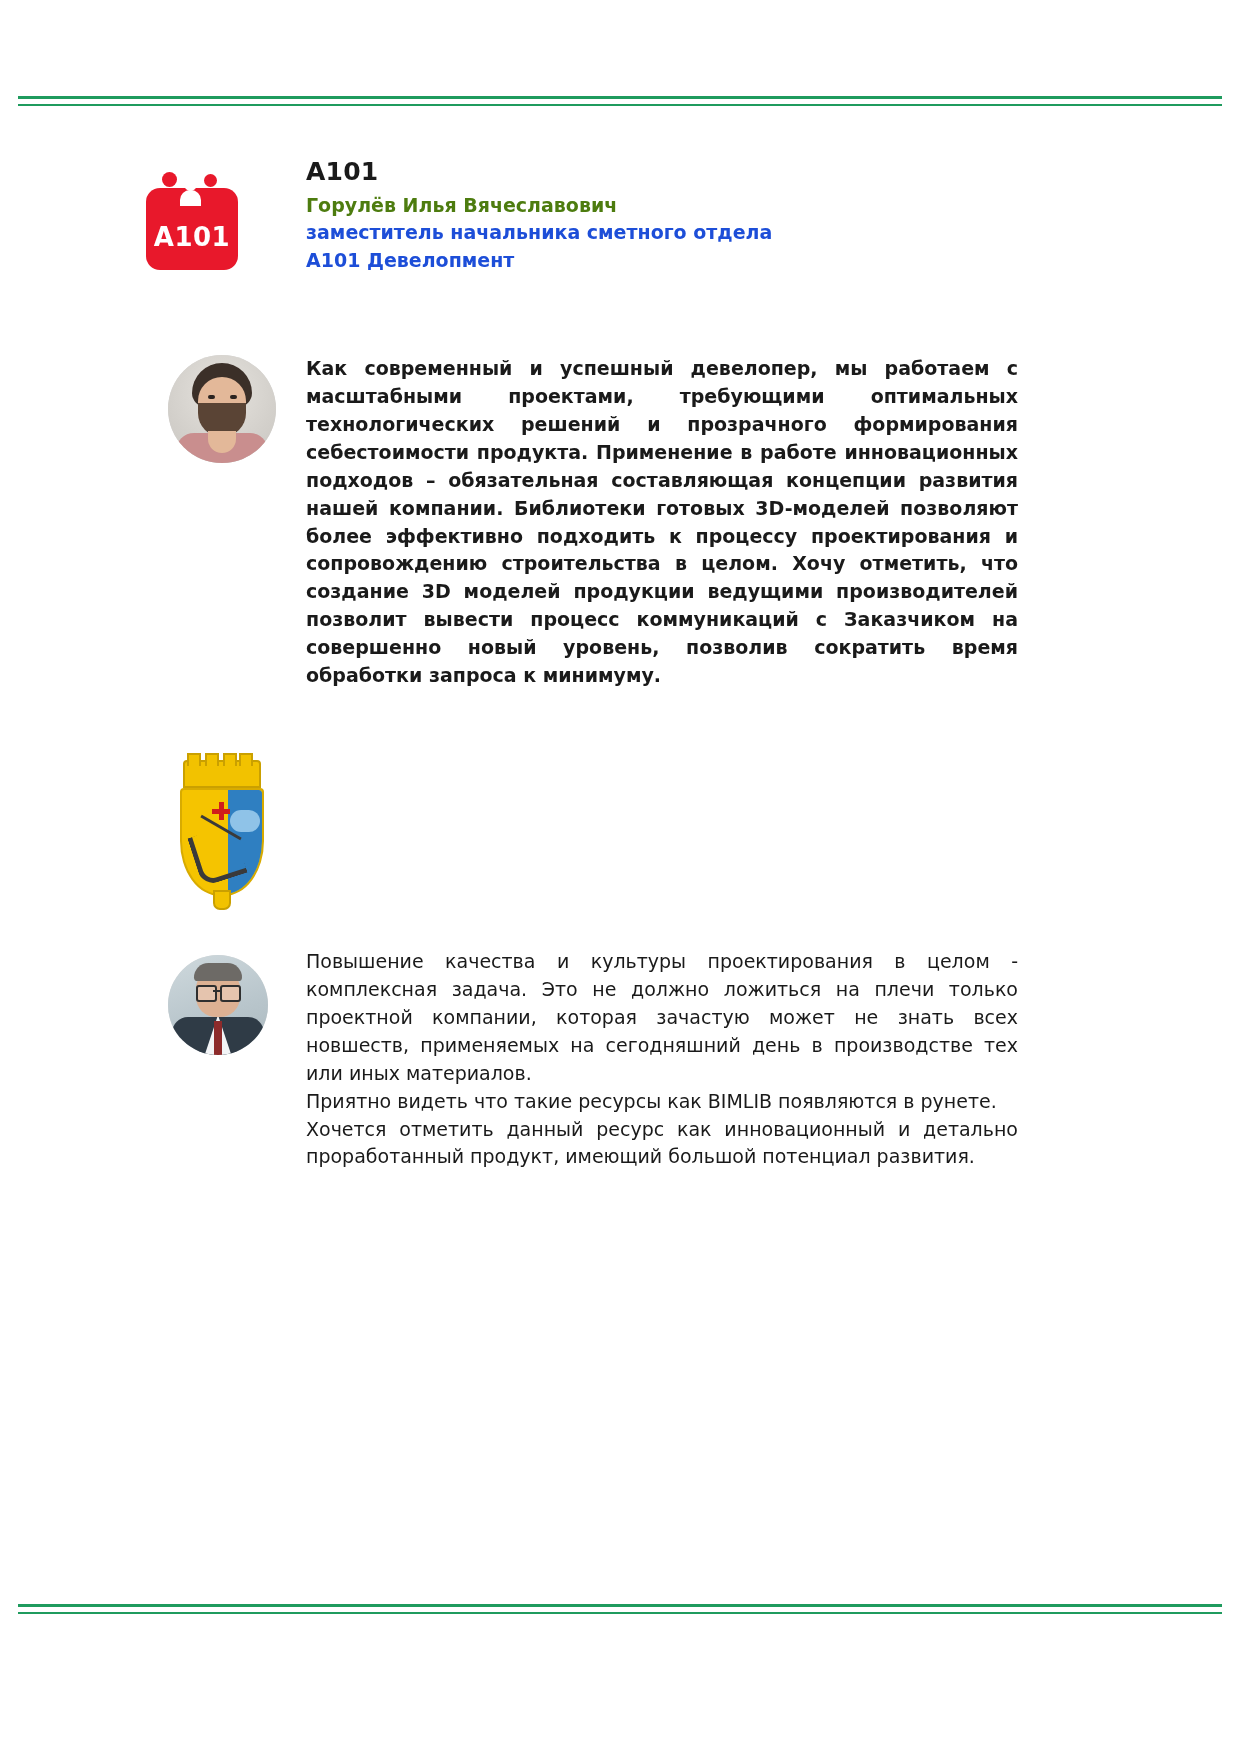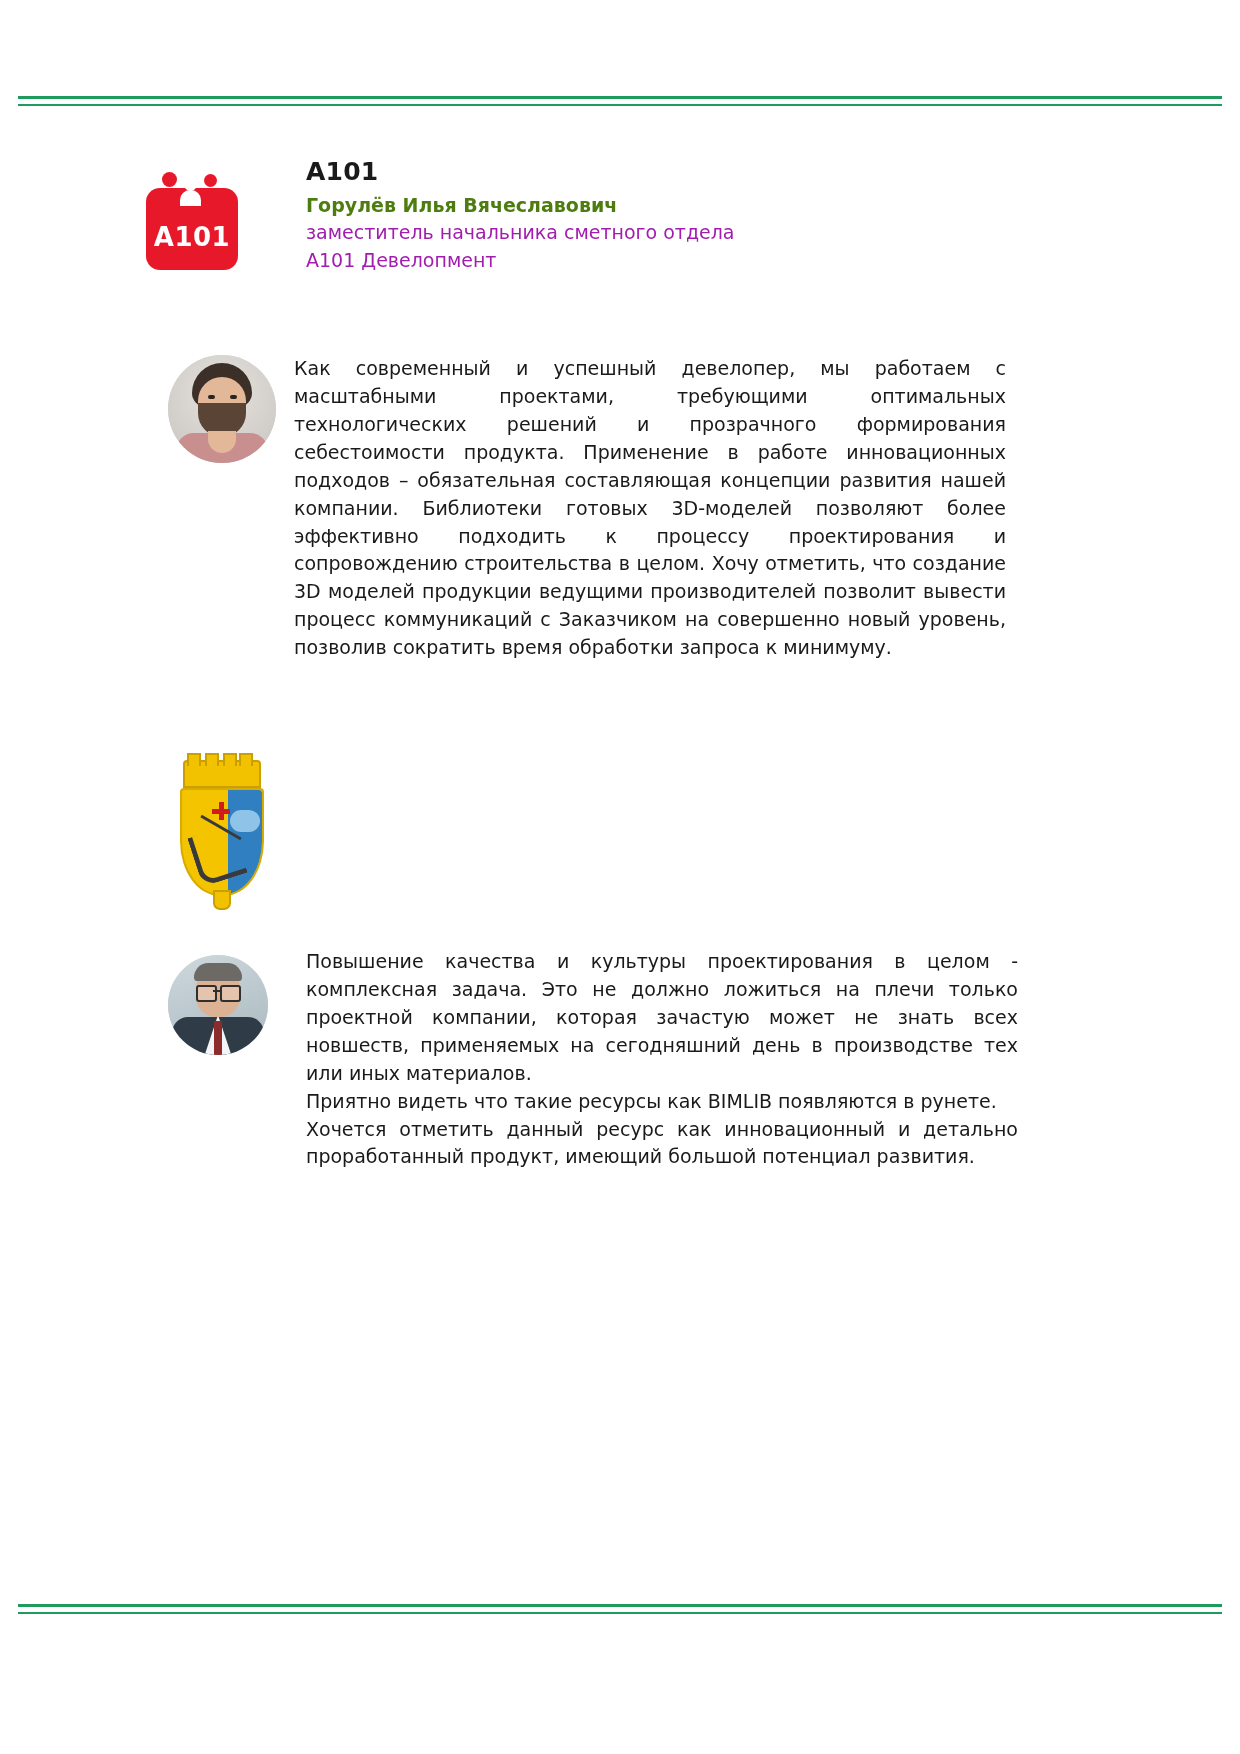--- a/index.html
+++ b/index.html
@@ -44,22 +44,22 @@
   .person-name {
     font-size: 19px;
     font-weight: bold;
     color: #4d7c0f;
     line-height: 1.45;
     margin-top: 5px;
   }
   .person-role,
   .person-company {
     font-size: 19px;
-    font-weight: normal;
-    color: #a21caf;
+    font-weight: bold;
+    color: #1d4ed8;
     line-height: 1.45;
   }
 
   .quote {
     font-size: 19px;
     color: #1a1a1a;
     line-height: 1.47;
     text-align: justify;
     text-justify: inter-word;
   }
@@ -302,21 +302,21 @@
     <div class="av1-bg"></div>
     <div class="av1-shirt"></div>
     <div class="av1-hair"></div>
     <div class="av1-face"></div>
     <div class="av1-beard"></div>
     <div class="av1-collar"></div>
     <div class="av1-eye l"></div>
     <div class="av1-eye r"></div>
   </div>
 
-  <div class="block quote" style="left:294px; top:355px; width:712px;">
+  <div class="block quote" style="left:306px; top:355px; width:712px;font-weight:bold;">
     <p class="justify-all">Как современный и успешный девелопер, мы работаем с масштабными проектами, требующими оптимальных технологических решений и прозрачного формирования себестоимости продукта. Применение в работе инновационных подходов – обязательная составляющая концепции развития нашей компании. Библиотеки готовых 3D-моделей позволяют более эффективно подходить к процессу проектирования и сопровождению строительства в целом. Хочу отметить, что создание 3D моделей продукции ведущими производителей позволит вывести процесс коммуникаций с Заказчиком на совершенно новый уровень, позволив сократить время обработки запроса к минимуму.</p>
   </div>
 
   <div class="coat">
     <div class="crown">
       <i></i>
       <i></i>
       <i></i>
       <i></i>
     </div>

